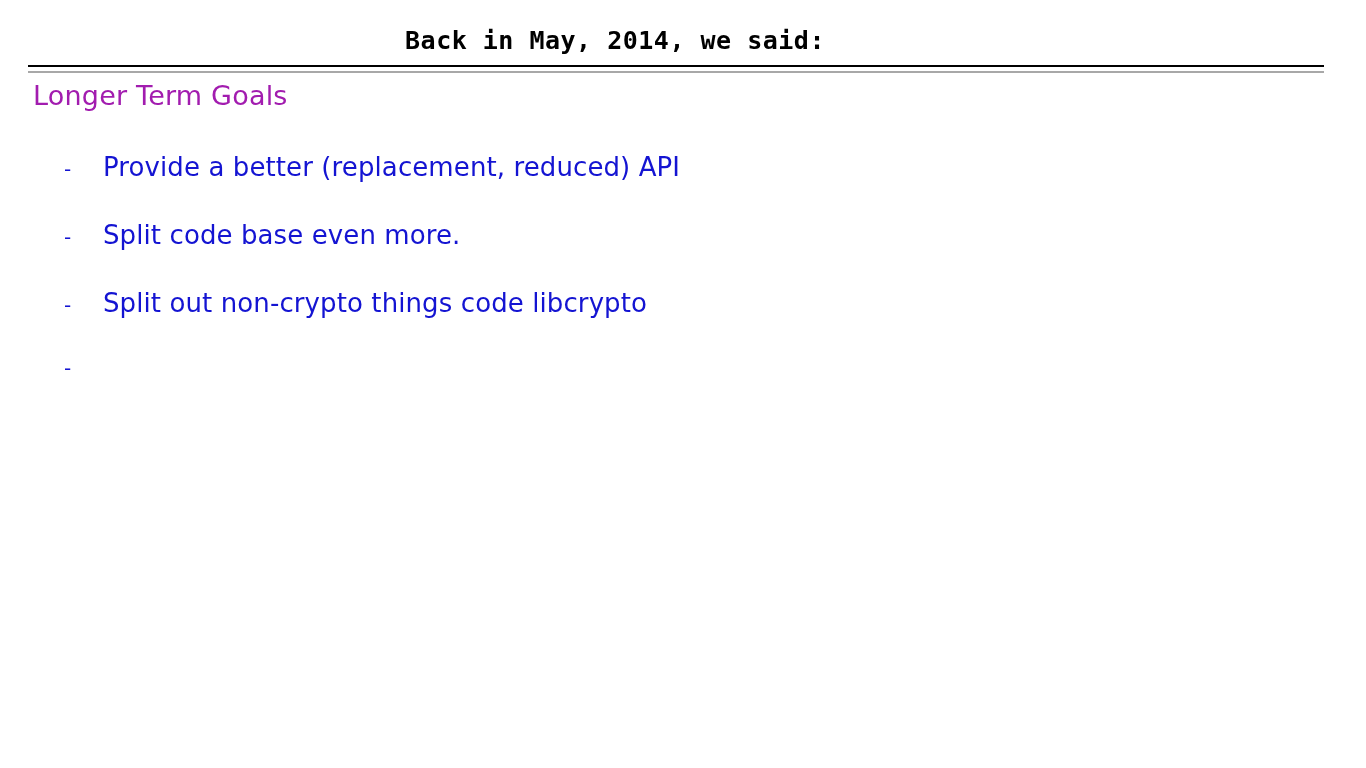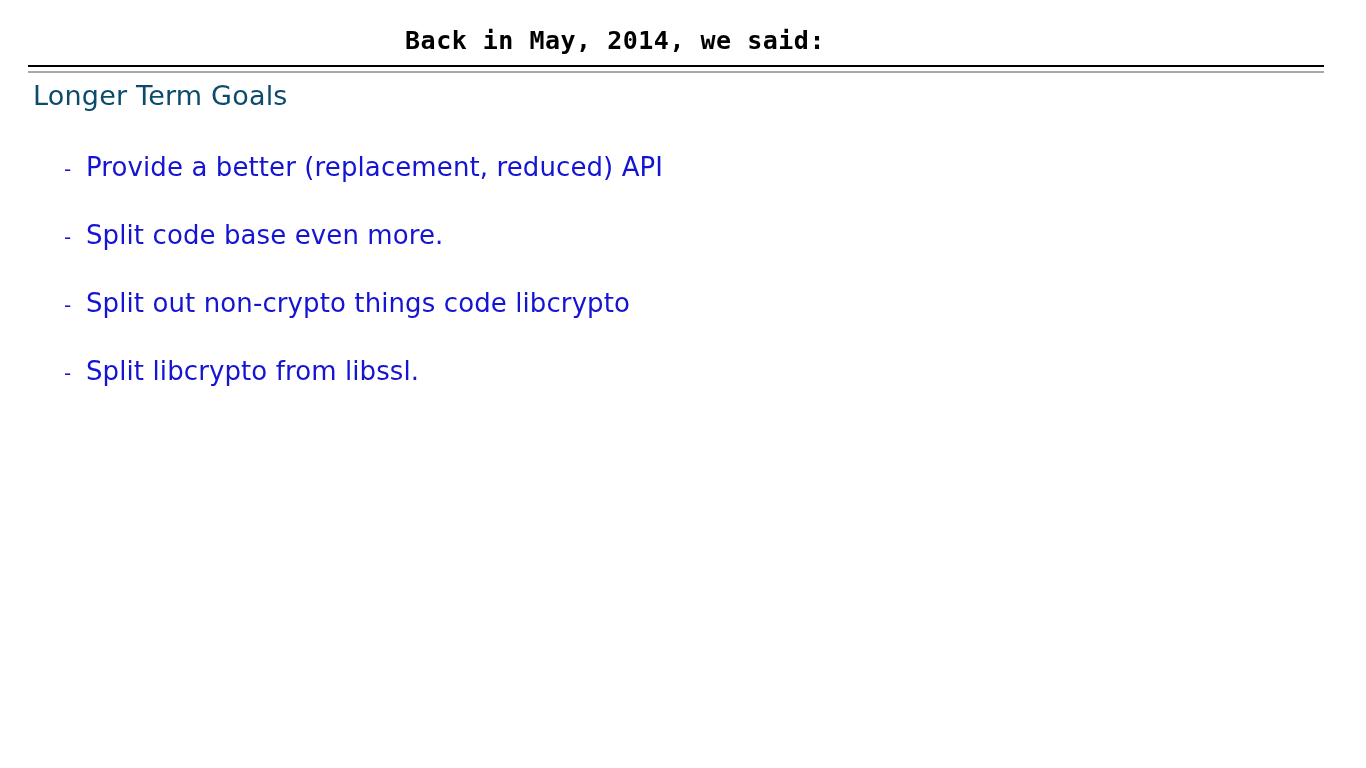--- a/index.html
+++ b/index.html
@@ -46,21 +46,21 @@
     border-bottom: 2px solid #a8a8a8;
     box-sizing: content-box;
   }
 
   .section-heading {
     position: absolute;
     top: 80px;
     left: 33px;
     font-family: "DejaVu Sans", sans-serif;
     font-size: 27px;
-    color: #0c4a6e;
+    color: #a21caf;
     letter-spacing: 0.2px;
     white-space: nowrap;
   }
 
   .bullets {
     position: absolute;
     top: 152px;
     left: 64px;
     width: 1240px;
   }
@@ -79,20 +79,21 @@
   .bullet-marker {
     display: inline-block;
     width: 22px;
     font-size: 20px;
     color: #1414d2;
     flex: 0 0 auto;
   }
 
   .bullet-text {
     display: inline-block;
+    margin-left: 17px;
   }
 </style>
 </head>
 <body>
 
 <div class="slide">
 
   <div class="slide-title">Back in May, 2014, we said:</div>
 
   <div class="title-rule"></div>
@@ -111,18 +112,17 @@
       <span class="bullet-text">Split code base even more.</span>
     </div>
 
     <div class="bullet">
       <span class="bullet-marker">-</span>
       <span class="bullet-text">Split out non-crypto things code libcrypto</span>
     </div>
 
     <div class="bullet">
       <span class="bullet-marker">-</span>
-      <span class="bullet-text">Split libcrypto from libssl.</span>
     </div>
 
   </div>
 
 </div>
 
 </body></html>

